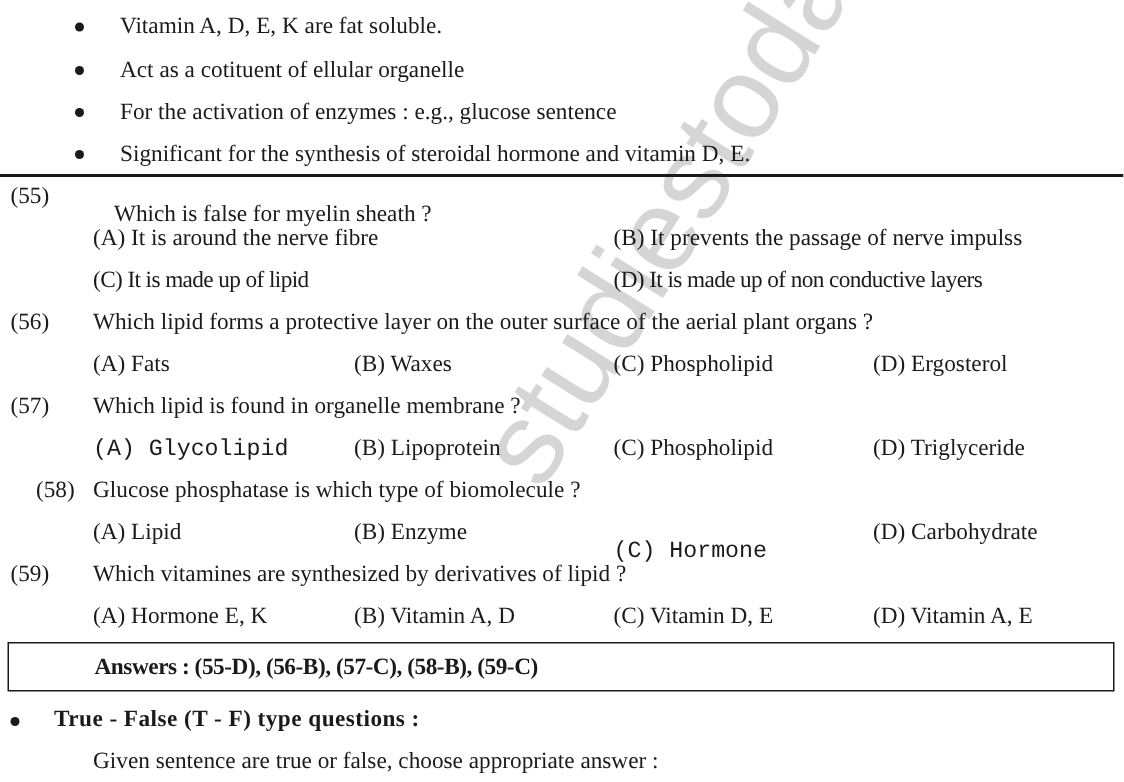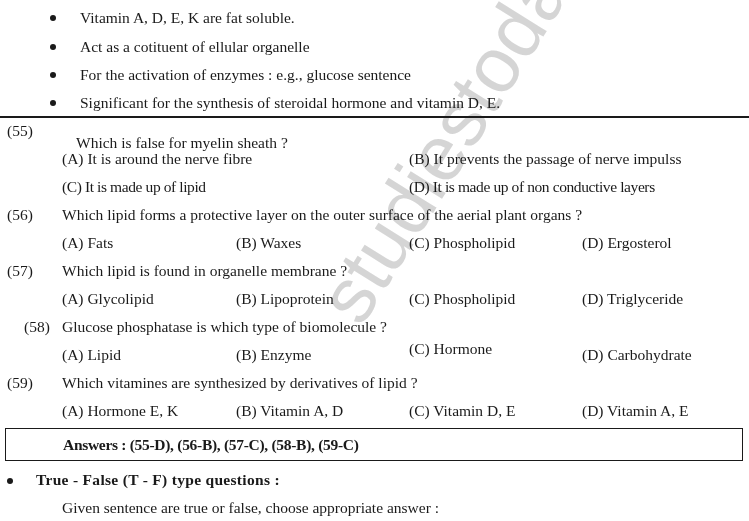--- a/index.html
+++ b/index.html
@@ -46,32 +46,32 @@
   <div class="abs" style="left:62px;top:206px;">Which lipid forms a protective layer on the outer surface of the aerial plant organs ?</div>
   <div class="abs" style="left:62px;top:234px;">(A)  Fats</div>
   <div class="abs" style="left:236px;top:234px;">(B)  Waxes</div>
   <div class="abs" style="left:409px;top:234px;">(C)  Phospholipid</div>
   <div class="abs" style="left:582px;top:234px;">(D)  Ergosterol</div>
 </div>
 
 <div>
   <div class="abs" style="left:7px;top:262px;">(57)</div>
   <div class="abs" style="left:62px;top:262px;font-family:Liberation Serif, serif;">Which lipid is found in organelle membrane ?</div>
-  <div class="abs" style="left:62px;top:290px;">(A) Glycolipid</div>
+  <div class="abs" style="left:62px;top:290px;font-family:Liberation Mono, monospace;">(A) Glycolipid</div>
   <div class="abs" style="left:236px;top:290px;">(B)  Lipoprotein</div>
   <div class="abs" style="left:409px;top:290px;">(C)  Phospholipid</div>
   <div class="abs" style="left:582px;top:290px;">(D)  Triglyceride</div>
 </div>
 
 <div>
   <div class="abs" style="left:24px;top:318px;">(58)</div>
   <div class="abs" style="left:62px;top:318px;text-align:center;">Glucose phosphatase is which type of biomolecule ?</div>
   <div class="abs" style="left:62px;top:346px;">(A) Lipid</div>
   <div class="abs" style="left:236px;top:346px;">(B)  Enzyme</div>
-  <div class="abs" style="left:409px;top:340px;">(C)  Hormone</div>
+  <div class="abs" style="left:409px;top:358px;font-family:Liberation Mono, monospace;">(C)  Hormone</div>
   <div class="abs" style="left:582px;top:346px;">(D)  Carbohydrate</div>
 </div>
 
 <div>
   <div class="abs" style="left:7px;top:374px;">(59)</div>
   <div class="abs" style="left:62px;top:374px;">Which vitamines are synthesized by derivatives of lipid ?</div>
   <div class="abs" style="left:62px;top:402px;">(A) Hormone E, K</div>
   <div class="abs" style="left:236px;top:402px;">(B)  Vitamin A, D</div>
   <div class="abs" style="left:409px;top:402px;">(C)  Vitamin D, E</div>
   <div class="abs" style="left:582px;top:402px;">(D)  Vitamin A, E</div>

